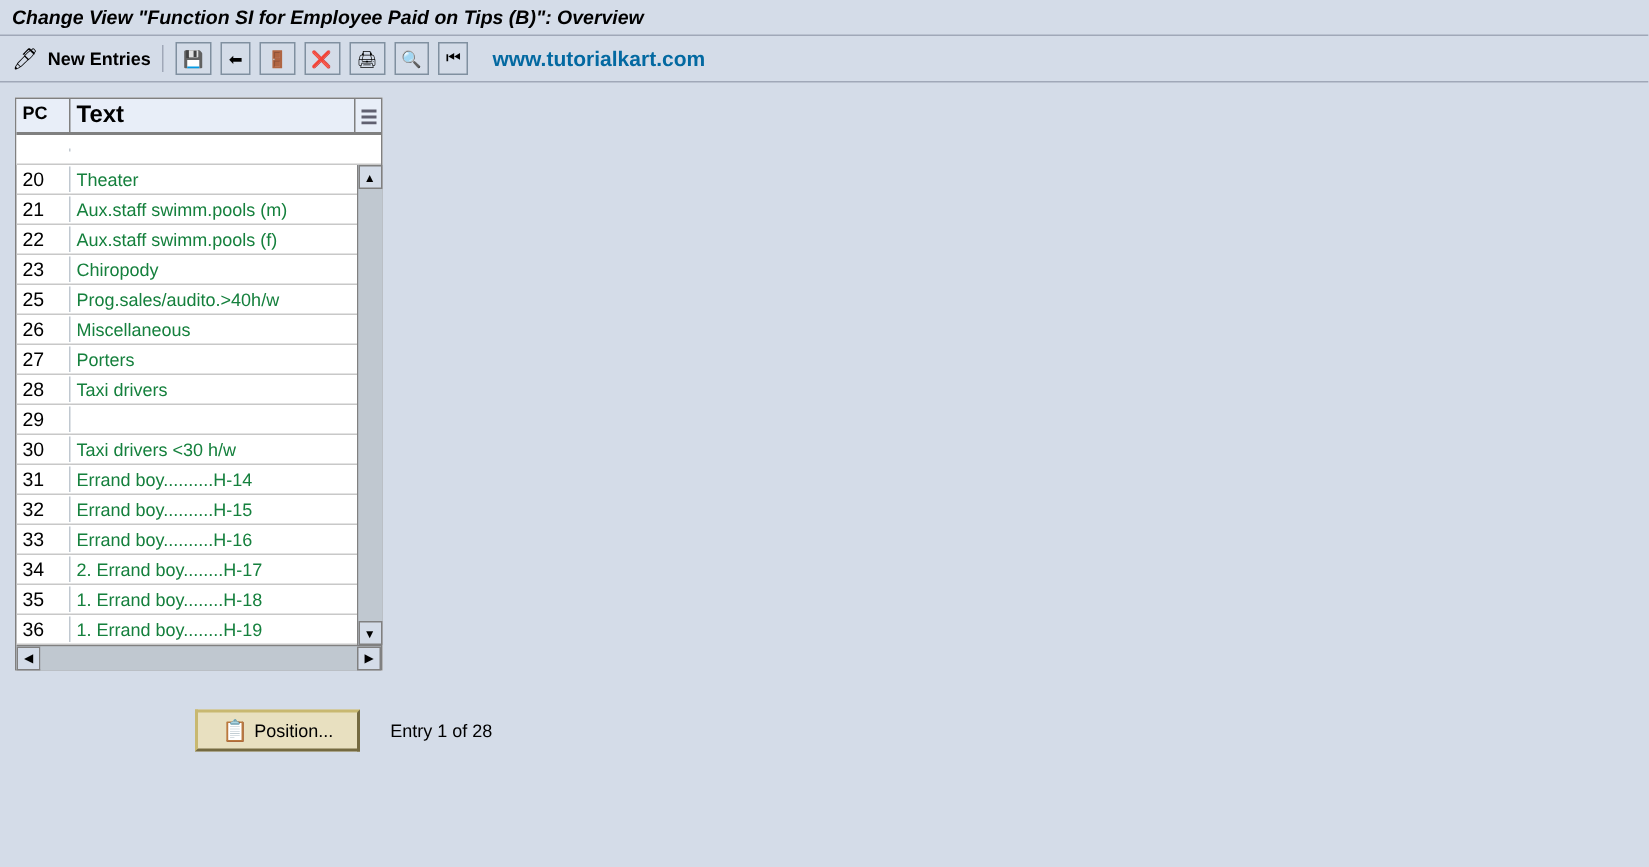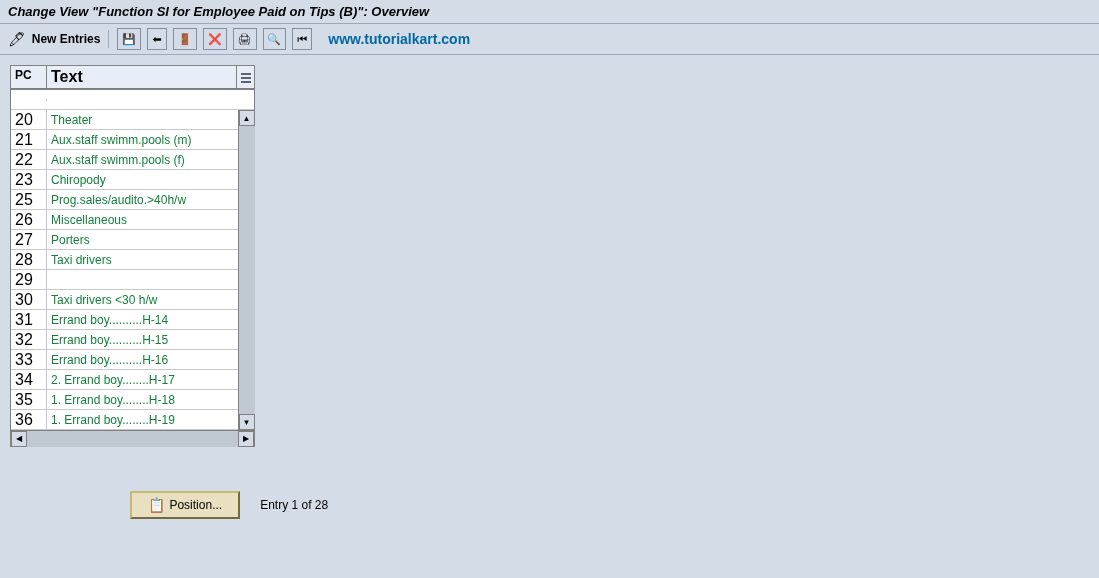--- a/index.html
+++ b/index.html
@@ -63,21 +63,21 @@
       font-size: 14px;
       font-weight: bold;
       margin-left: 10px;
     }
 
     
     .main-content {
       display: flex;
       flex-direction: column;
       padding: 10px;
-      gap: 24px;
+      gap: 6px;
     }
 
     
     .table-container {
       width: 245px;
       border: 1px solid #808080;
       background: #fff;
       position: relative;
     }
 
@@ -123,21 +123,21 @@
       border-bottom: 1px solid #c8c8c8;
       height: 20px;
       align-items: center;
     }
 
     .row-pc {
       width: 36px;
       min-width: 36px;
       border-right: 1px solid #c0c8d0;
       padding: 1px 4px;
-      font-size: 16px;
+      font-size: 13px;
       color: #000;
     }
 
     .row-text {
       flex: 1;
       padding: 1px 4px;
       font-size: 12px;
       color: #15803d;
       white-space: nowrap;
       overflow: hidden;

